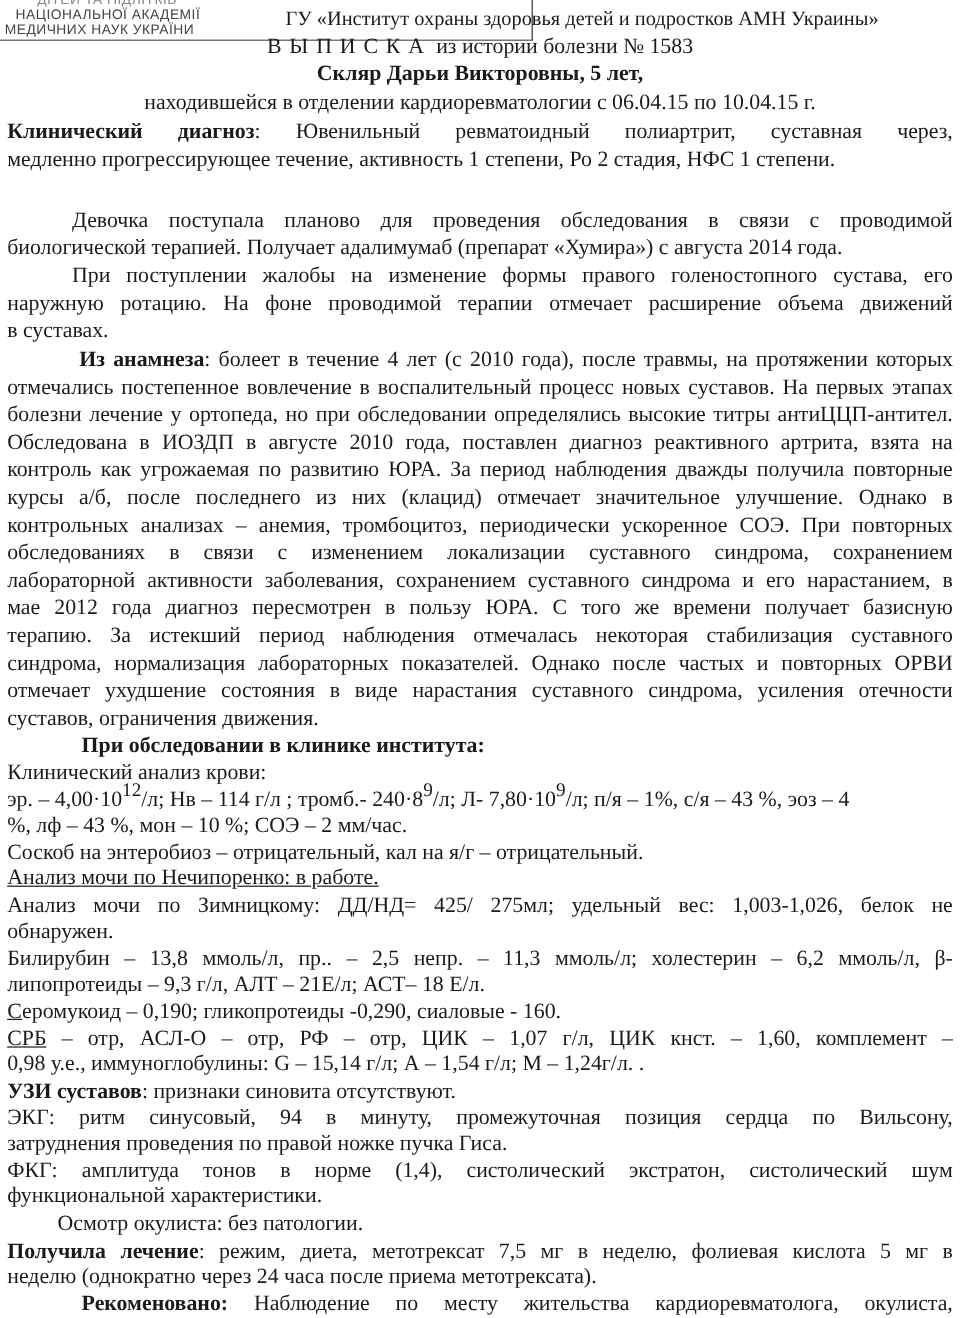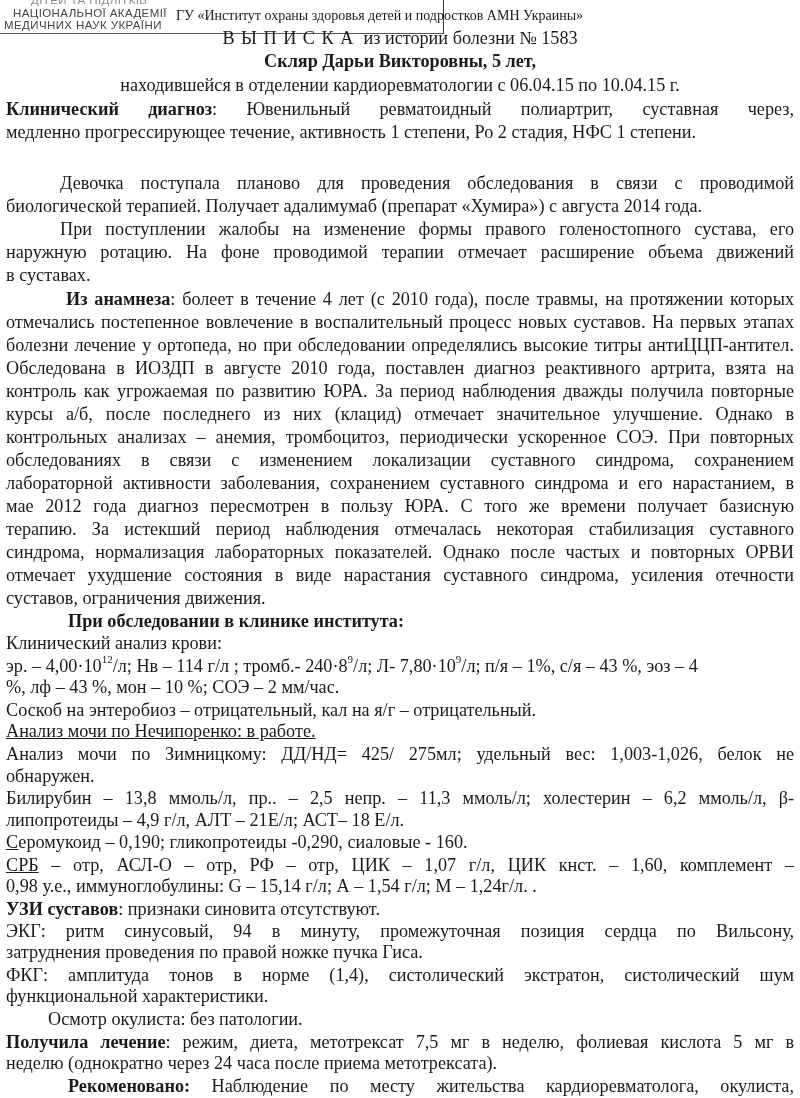--- a/index.html
+++ b/index.html
@@ -18,23 +18,23 @@
   .stamp div { white-space: nowrap; }
   .stamp .l1 { padding-left: 30px; color: #888; }
   .stamp .l2 { padding-left: 12px; }
   .stamp .l3 { padding-left: 3px; }
   .line { position: absolute; left: 6px; right: 6px; white-space: nowrap; }
   .c { text-align: center; left: 0; right: 0; }
   .j { text-align: justify; text-align-last: justify; }
   .b { font-weight: bold; }
   .ind { padding-left: 54px; }
   .ind2 { padding-left: 60px; }
-  .title1 { top: 4px; padding-left: 170px; font-size: 14px; }
+  .title1 { top: 4px; padding-left: 170px; font-size: 17px; text-align: center; }
   .u { text-decoration: underline; }
-  sup { font-size: 11px; line-height: 0; position: relative; top: -1px; }
+  sup { font-size: 16px; line-height: 0; position: relative; top: -1px; }
 </style>
 </head>
 <body>
 
 <div class="page">
 
   <div class="stamp">
     <div class="l1">ДІТЕЙ ТА ПІДЛІТКІВ</div>
     <div class="l2">НАЦІОНАЛЬНОЇ АКАДЕМІЇ</div>
     <div class="l3">МЕДИЧНИХ НАУК УКРАЇНИ</div>
@@ -74,21 +74,21 @@
 
   <div class="line b" style="top: 610.34px; padding-left: 62px;">При обследовании в клинике института:</div>
   <div class="line" style="top: 631.96px;">Клинический анализ крови:</div>
   <div class="line" style="top: 654.52px;"><span>эр. – 4,00·10</span><sup>12</sup><span>/л; Нв – 114 г/л ; тромб.- 240·8</span><sup>9</sup><span>/л; Л- 7,80·10</span><sup>9</sup><span>/л; п/я – 1%, с/я – 43 %, эоз – 4</span></div>
   <div class="line" style="top: 676.14px;">%, лф – 43 %, мон – 10 %; СОЭ – 2 мм/час.</div>
   <div class="line" style="top: 698.7px;">Соскоб на энтеробиоз – отрицательный, кал на я/г – отрицательный.</div>
   <div class="line" style="top: 720.32px; text-decoration: underline;">Анализ мочи по Нечипоренко: в работе.</div>
   <div class="line j" style="top: 742.88px;">Анализ мочи по Зимницкому: ДД/НД= 425/ 275мл; удельный вес: 1,003-1,026, белок не</div>
   <div class="line" style="top: 764.5px;">обнаружен.</div>
   <div class="line j" style="top: 787.06px;">Билирубин – 13,8 ммоль/л, пр.. – 2,5 непр. – 11,3 ммоль/л; холестерин – 6,2 ммоль/л, β-</div>
-  <div class="line" style="top: 808.68px;">липопротеиды – 4,9 г/л, АЛТ – 21Е/л; АСТ– 18 Е/л.</div>
+  <div class="line" style="top: 808.68px;">липопротеиды – 9,3 г/л, АЛТ – 21Е/л; АСТ– 18 Е/л.</div>
   <div class="line" style="top: 831.24px;"><span class="u">С</span><span>еромукоид – 0,190; гликопротеиды -0,290, сиаловые - 160.</span></div>
   <div class="line j" style="top: 853.8px;"><span class="u">СРБ</span><span> – отр, АСЛ-О – отр, РФ – отр, ЦИК – 1,07 г/л, ЦИК кнст. – 1,60, комплемент –</span></div>
   <div class="line" style="top: 875.42px;">0,98 у.е., иммуноглобулины: G – 15,14 г/л; А – 1,54 г/л; М – 1,24г/л.    .</div>
   <div class="line" style="top: 897.98px;"><span class="b">УЗИ суставов</span><span>: признаки синовита отсутствуют.</span></div>
   <div class="line j" style="top: 919.6px;">ЭКГ: ритм синусовый, 94 в минуту, промежуточная позиция сердца по Вильсону,</div>
   <div class="line" style="top: 941.22px;">затруднения проведения по правой ножке пучка Гиса.</div>
   <div class="line j" style="top: 963.78px;">ФКГ: амплитуда тонов в норме (1,4), систолический экстратон, систолический шум</div>
   <div class="line" style="top: 985.4px;">функциональной характеристики.</div>
   <div class="line" style="top: 1007.96px; padding-left: 42px;">Осмотр окулиста: без патологии.</div>
 

